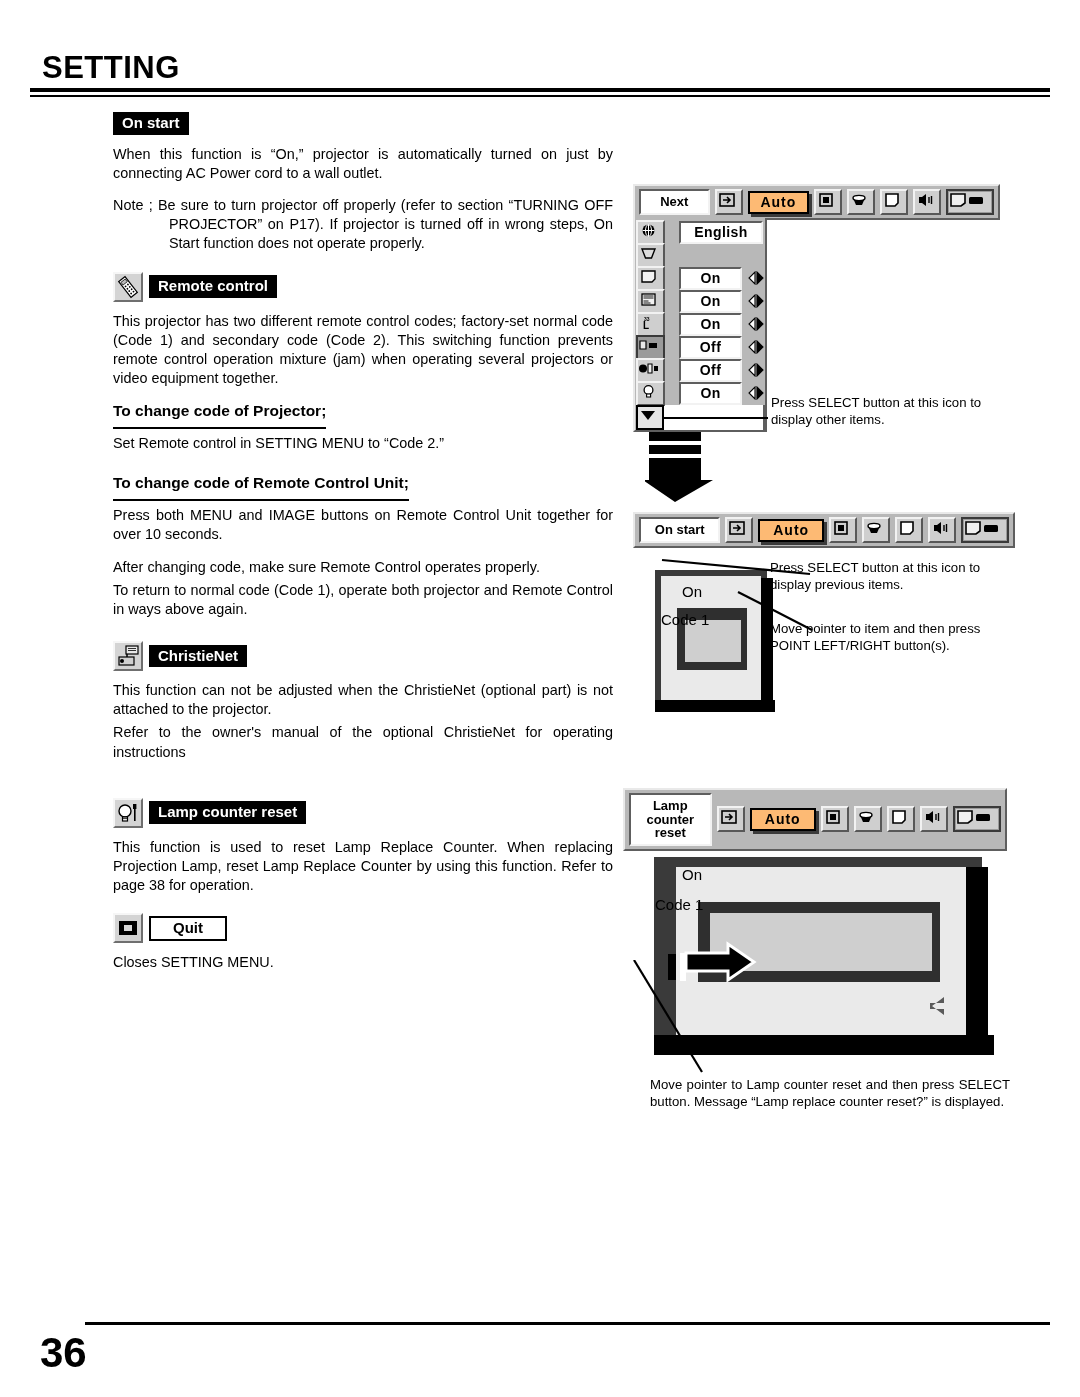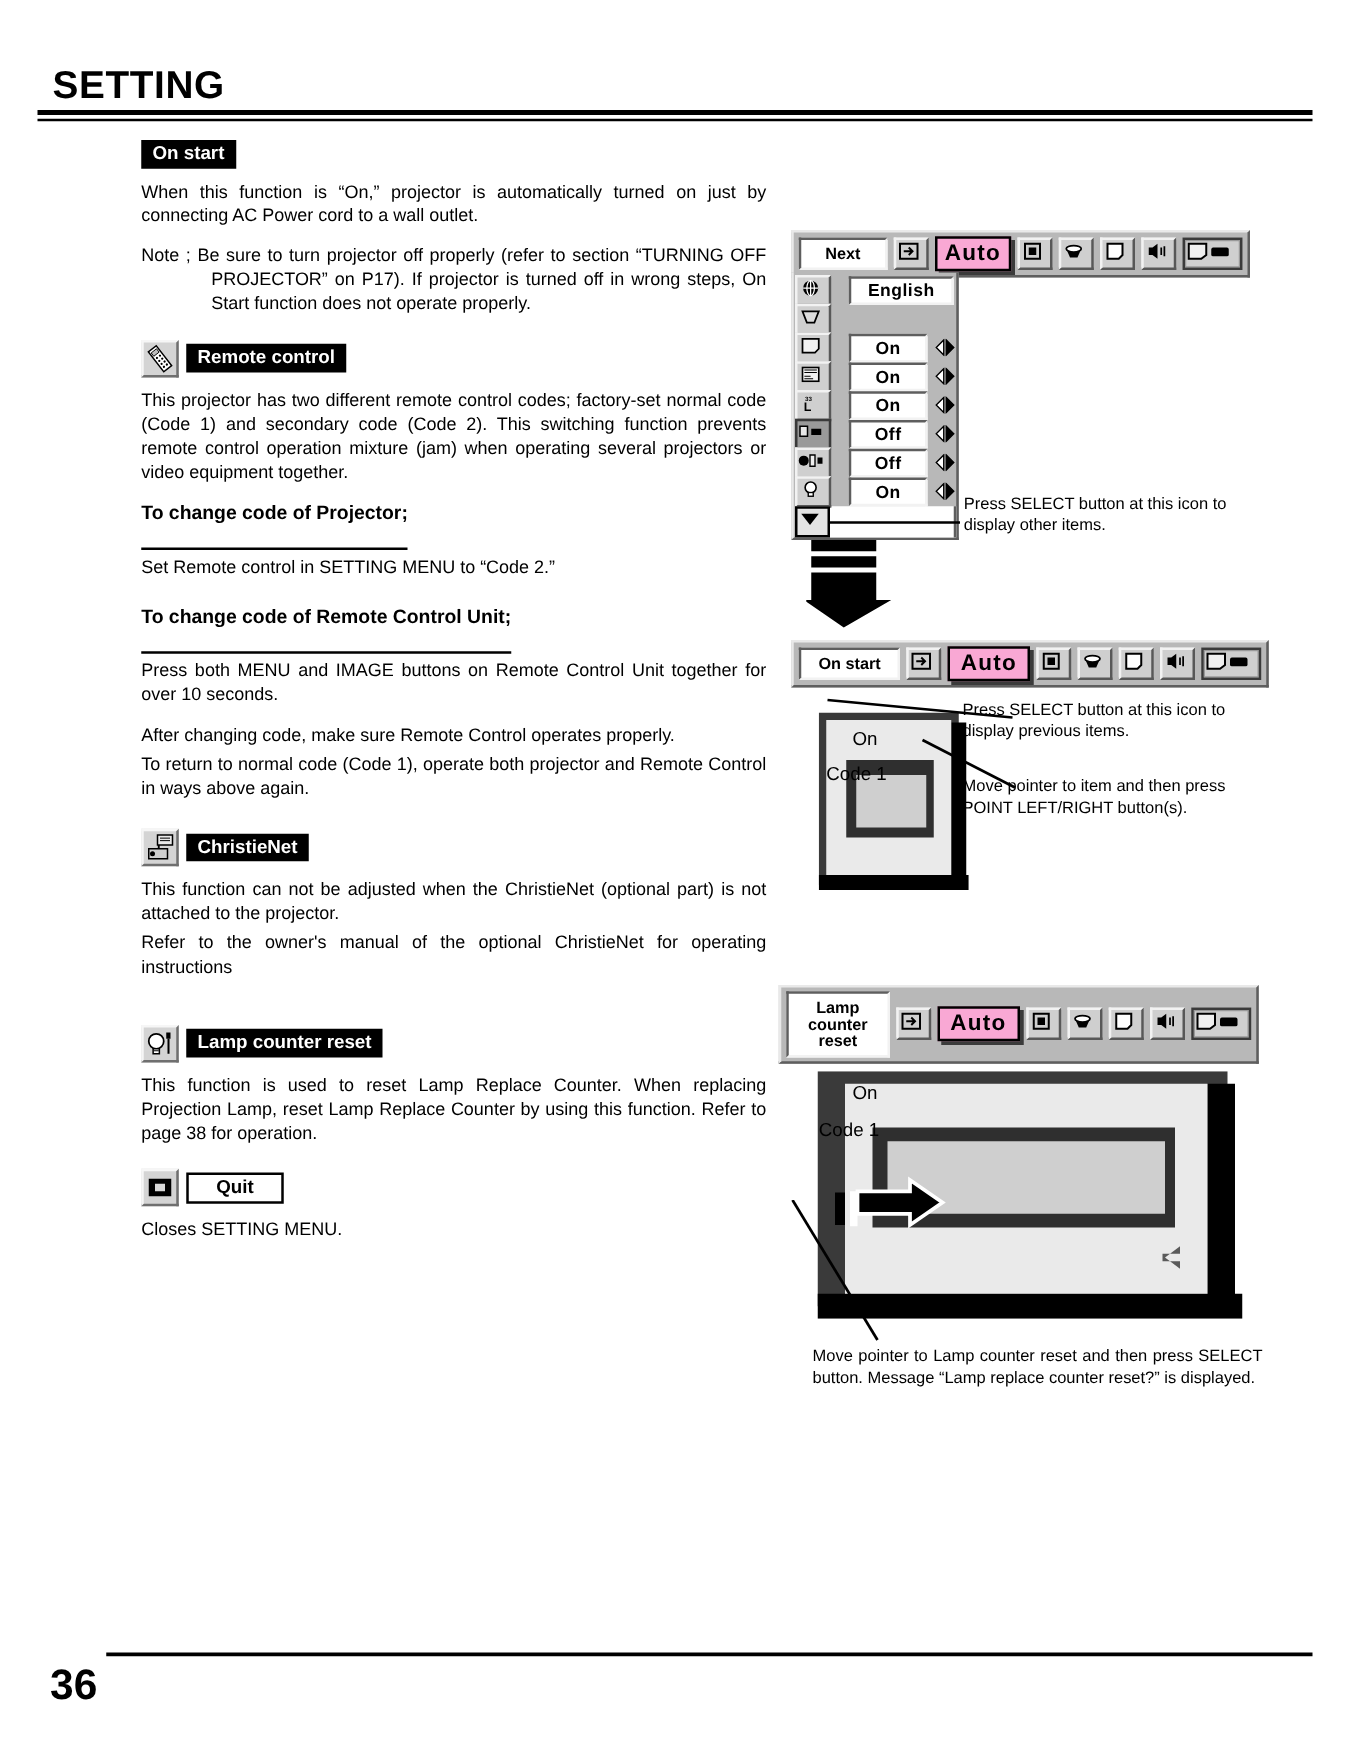--- a/index.html
+++ b/index.html
@@ -91,21 +91,21 @@
     text-align: justify;
     padding-left: 56px;
     text-indent: -56px;
   }
   h3.sub {
     font-size: 15.5px;
     font-weight: bold;
     margin: 8px 0 2px 0;
     display: inline-block;
     border-bottom: 2px solid #000;
-    padding-bottom: 18px;
+    padding-bottom: 7px;
   }
   .subwrap { margin: 6px 0 3px 0; }
 
   .osd-bar {
     background: #b8b8b8;
     border-top: 2px solid #e9e9e9;
     border-left: 2px solid #e9e9e9;
     border-right: 2px solid #5e5e5e;
     border-bottom: 2px solid #5e5e5e;
     display: flex;
@@ -120,23 +120,23 @@
     border-left: 2px solid #5e5e5e;
     border-right: 2px solid #f2f2f2;
     border-bottom: 2px solid #f2f2f2;
     font-size: 13px;
     font-weight: bold;
     text-align: center;
     padding: 4px 0;
     line-height: 1.05;
   }
   .osd-auto {
-    background: #f9a8d4;
+    background: #fdba74;
     border: 2px solid #000;
-    font-size: 18px;
+    font-size: 14px;
     font-weight: bold;
     text-align: center;
     padding: 1px 0 2px 0;
     width: 86px;
     box-shadow: 3px 3px 0 #3b3b3b;
     letter-spacing: 1px;
   }
   .tb-ico {
     width: 24px; height: 22px;
     background: #cfcfcf;
@@ -209,21 +209,21 @@
   }
   .leader { position: absolute; background: #000; }
 
   
   .fig { position: absolute; }
 
   #page-number {
     position: absolute;
     left: 40px;
     top: 1329px;
-    font-size: 34px;
+    font-size: 42px;
     font-weight: bold;
   }
   .rule-bot {
     position: absolute;
     left: 85px;
     top: 1322px;
     width: 965px;
     height: 3px;
     background: #000;
   }

